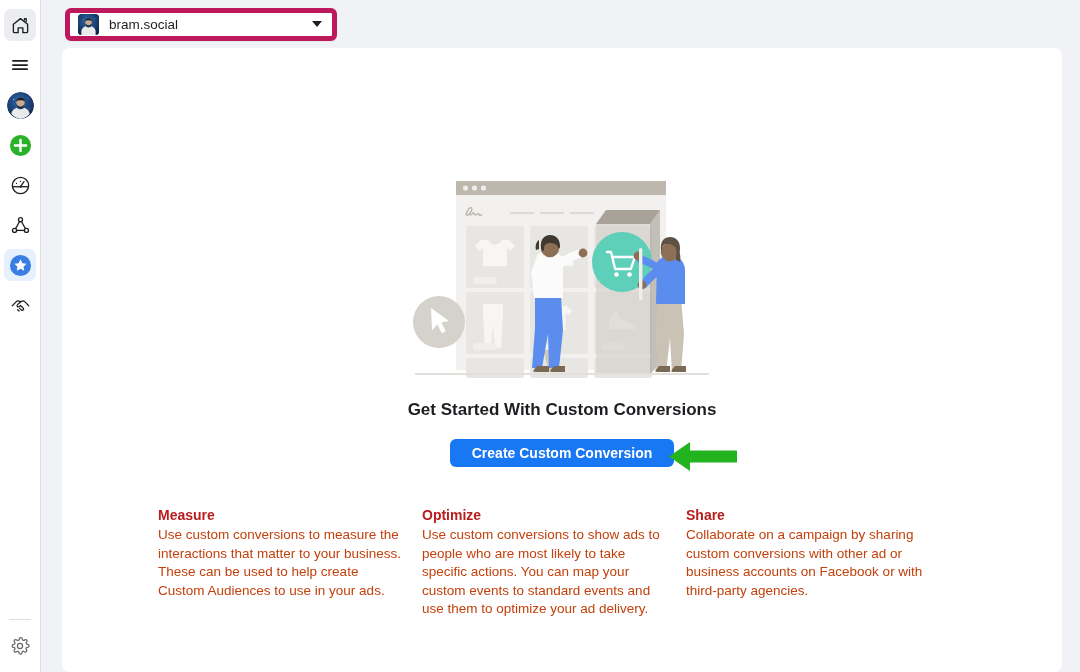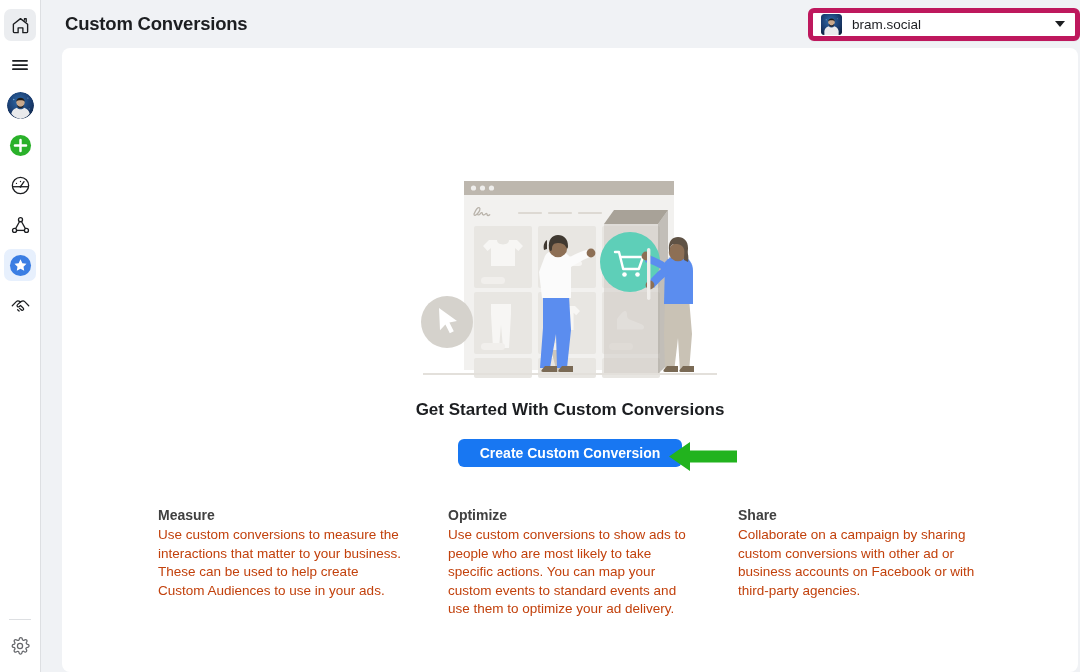--- a/index.html
+++ b/index.html
@@ -179,25 +179,25 @@
 
   
   .features {
     margin-top: 40px;
     width: 100%;
     padding: 0 96px 0 96px;
     display: flex;
     gap: 0;
   }
   .feat { width: 244px; flex: 0 0 244px; }
-  .feat + .feat { margin-left: 46px; }
+  .feat + .feat { margin-left: 20px; }
   .feat h4 {
     font-size: 14px;
     font-weight: bold;
-    color: #404040;
+    color: #b91c1c;
     margin-bottom: 3px;
   }
   .feat p {
     font-size: 13.5px;
     line-height: 18.5px;
     color: #c2410c;
   }
 </style>
 </head>
 <body>
@@ -310,21 +310,20 @@
           <circle cx="12" cy="12" r="3.1"></circle>
           <path d="M19.2 14.5a1.5 1.5 0 0 0 .3 1.65l.05.05a1.8 1.8 0 1 1-2.55 2.55l-.05-.05a1.5 1.5 0 0 0-1.65-.3 1.5 1.5 0 0 0-.9 1.37v.14a1.8 1.8 0 1 1-3.6 0v-.07a1.5 1.5 0 0 0-.98-1.37 1.5 1.5 0 0 0-1.65.3l-.05.05A1.8 1.8 0 1 1 5.57 16.3l.05-.05a1.5 1.5 0 0 0 .3-1.65 1.5 1.5 0 0 0-1.37-.9h-.14a1.8 1.8 0 1 1 0-3.6h.07a1.5 1.5 0 0 0 1.37-.98 1.5 1.5 0 0 0-.3-1.65l-.05-.05A1.8 1.8 0 1 1 8.05 4.87l.5.05a1.5 1.5 0 0 0 1.65.3h.07a1.5 1.5 0 0 0 .9-1.37v-.14a1.8 1.8 0 1 1 3.6 0v.07a1.5 1.5 0 0 0 .9 1.37 1.5 1.5 0 0 0 1.65-.3l.05-.05a1.8 1.8 0 1 1 2.55 2.55l-.05.05a1.5 1.5 0 0 0-.3 1.65v.07a1.5 1.5 0 0 0 1.37.9h.14a1.8 1.8 0 1 1 0 3.6h-.07a1.5 1.5 0 0 0-1.37.9z"></path>
         </svg>
       </span>
     </div>
   </nav>
 
   <div class="main">
 
     <div class="topbar">
-      <div class="page-title">Custom Conversions</div>
 
       <div class="acct-select">
         <span class="acct-thumb">
           <svg width="21" height="21" viewBox="0 0 40 40">
             <defs>
               <radialGradient id="avbg2" cx="45%" cy="35%" r="78%">
                 <stop offset="0%" stop-color="#2f6aa8"></stop>
                 <stop offset="55%" stop-color="#1b3f73"></stop>
                 <stop offset="100%" stop-color="#0c1c38"></stop>
               </radialGradient>

